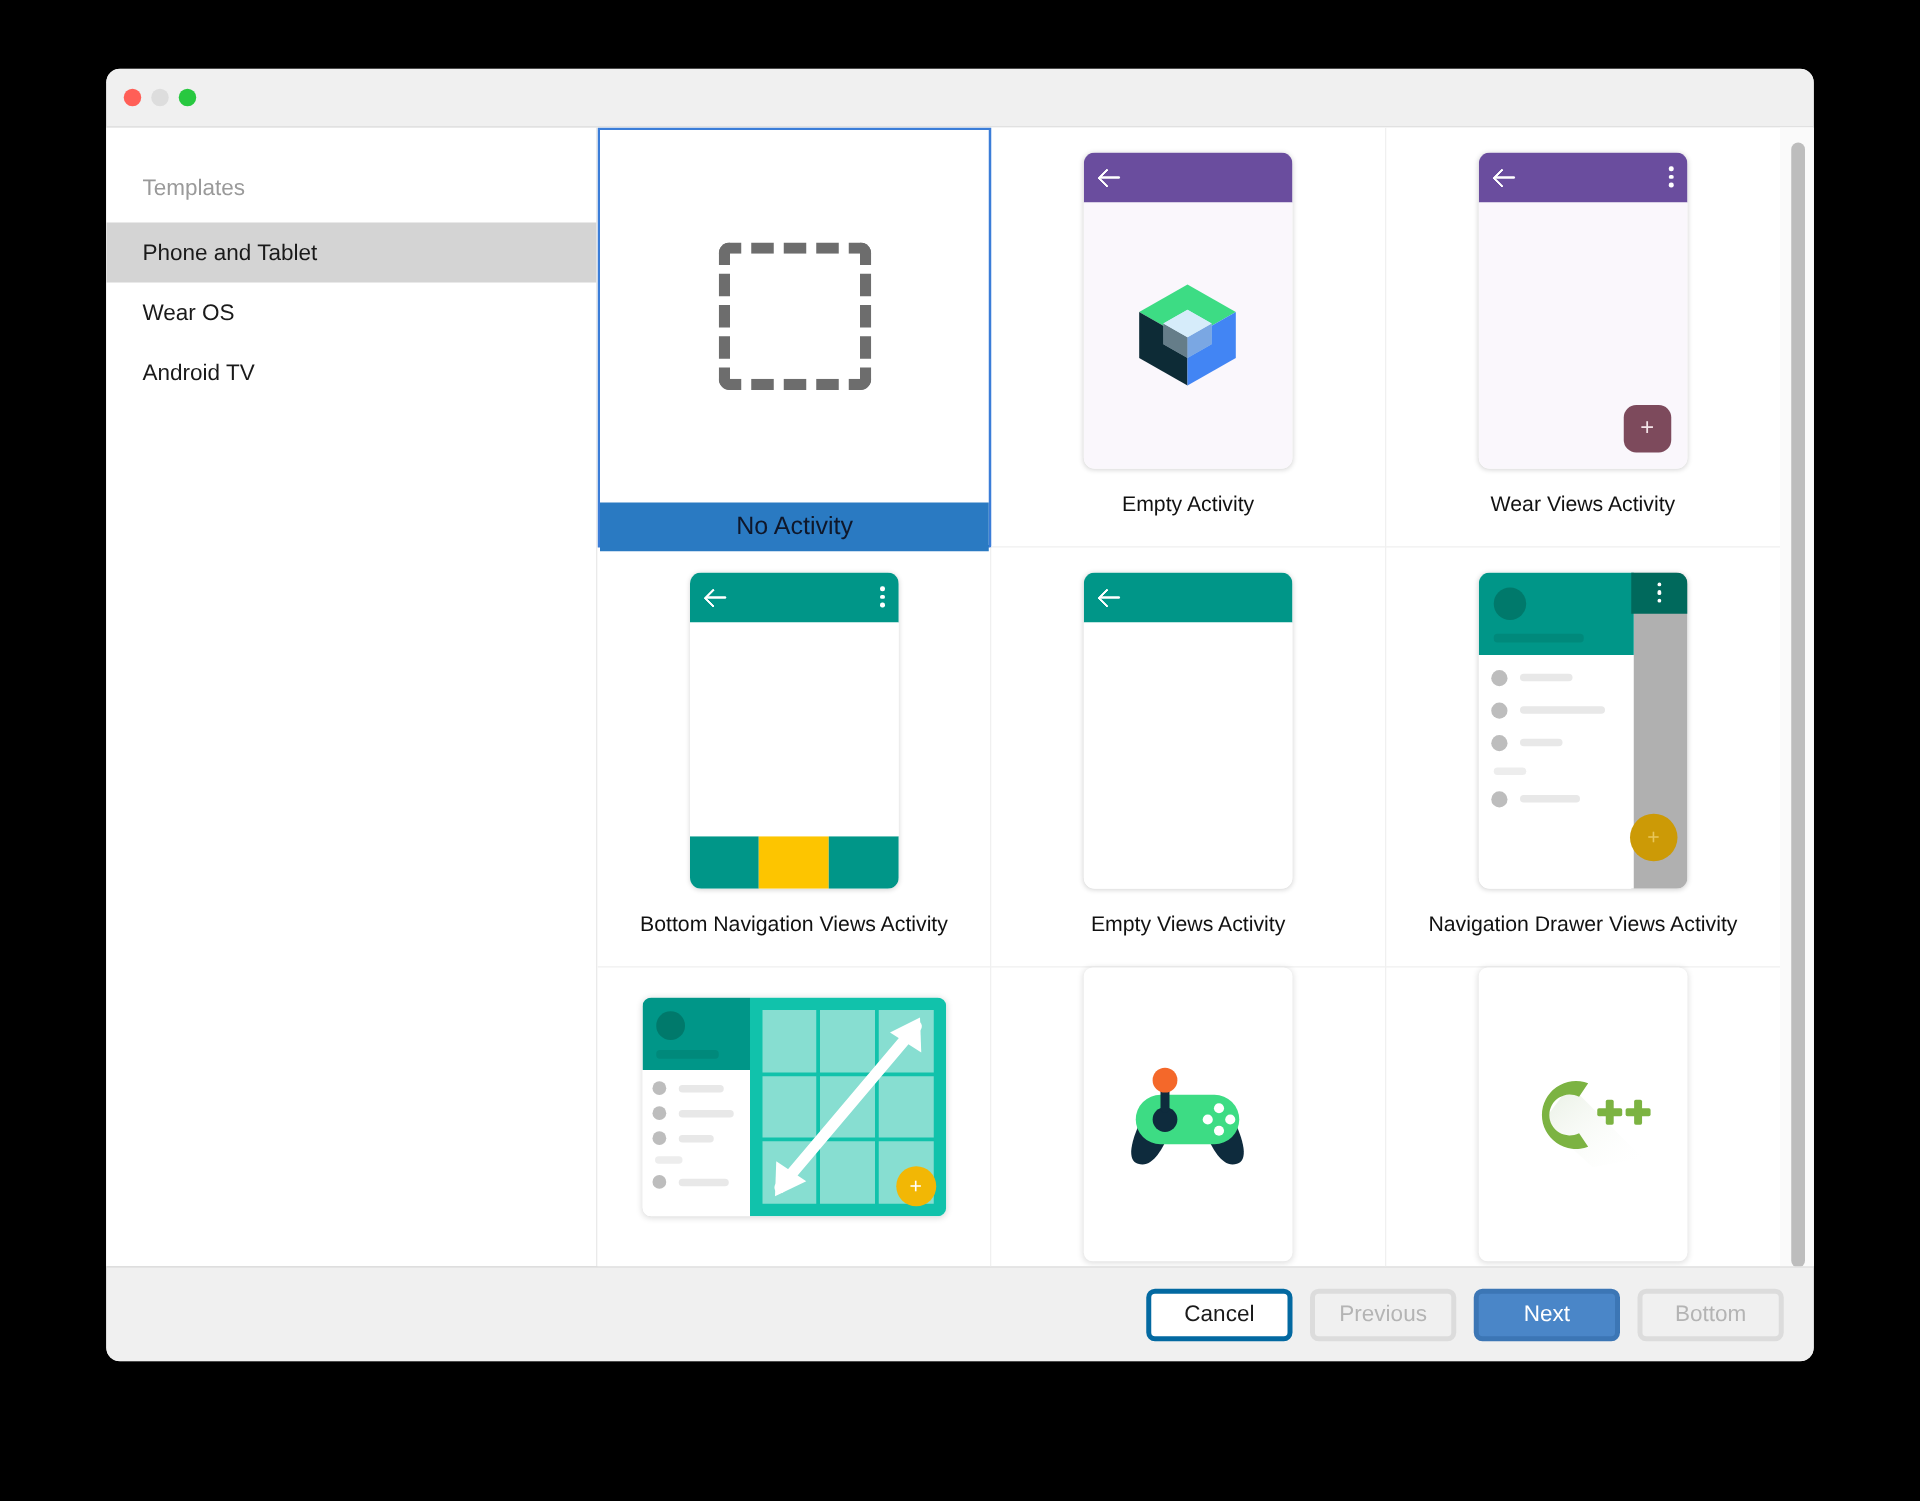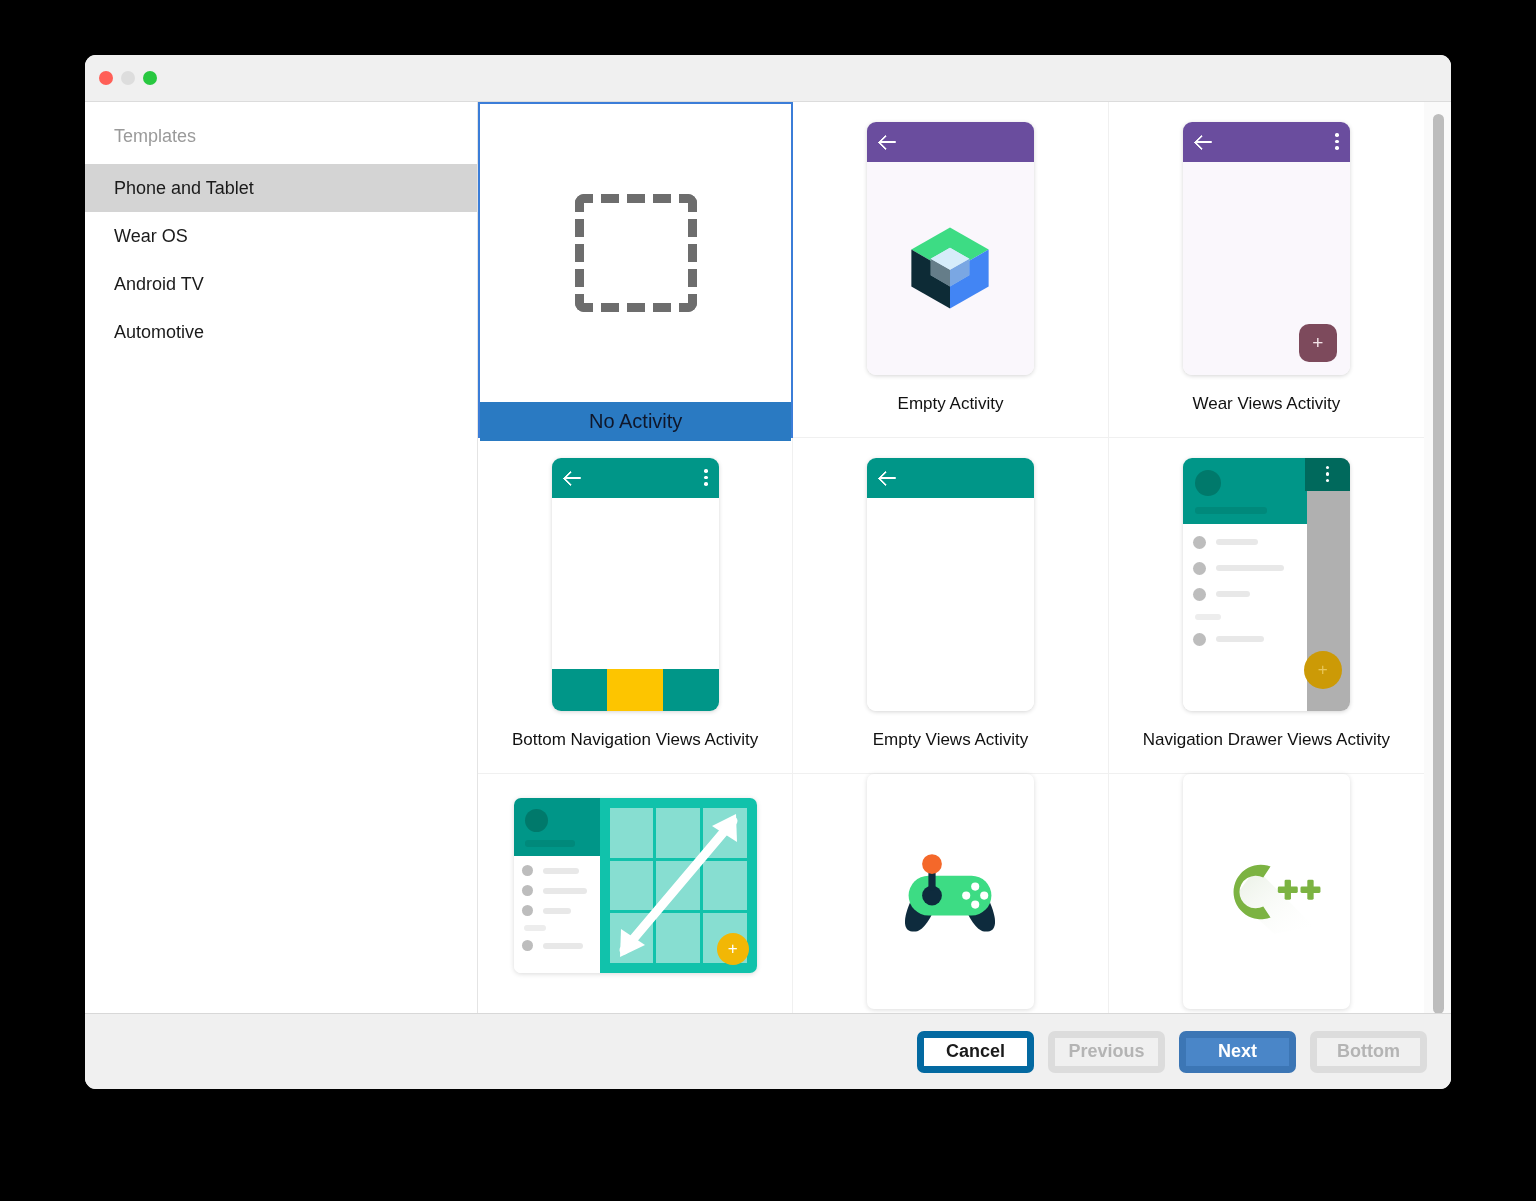--- a/index.html
+++ b/index.html
@@ -43,21 +43,21 @@
   }
 
   
   #body { flex: 1 1 auto; display: flex; min-height: 0; background: #fff; }
 
   
   #sidebar {
     width: 393px; flex: 0 0 393px;
     background: #ffffff;
     border-right: 1px solid #e4e4e4;
-    padding-top: 20px;
+    padding-top: 34px;
   }
   #sidebar-header {
     font-size: 18px; color: #9a9a9a;
     padding: 0 0 0 29px; height: 42px; line-height: 28px;
   }
   .side-item {
     height: 48px; line-height: 48px;
     padding-left: 29px;
     font-size: 18px; color: #1a1a1a;
   }
@@ -219,21 +219,21 @@
     flex: 0 0 76px; height: 76px;
     background: #f0f0f0;
     border-top: 1px solid #d8d8d8;
     display: flex; align-items: center; justify-content: flex-end;
     padding-right: 24px; gap: 14px;
   }
   .btn {
     min-width: 117px; height: 42px;
     border-radius: 7px; font-size: 18px;
     display: flex; align-items: center; justify-content: center;
-    border: 7px solid #0369a1; background: #ffffff; color: #1a1a1a; font-weight: bold;
+    border: 4px solid #0369a1; background: #ffffff; color: #1a1a1a;
   }
   .btn.disabled { background: #f0f0f0; color: #b4b4b4; border-color: #dcdcdc; }
   .btn.primary { background: #4a86c8; border-color: #3c76b5; color: #ffffff; }
 </style>
 </head>
 <body>
 
 <div id="window">
 
   <div id="titlebar">
@@ -249,23 +249,20 @@
     <div id="sidebar">
       <div id="sidebar-header">Templates</div>
       <div class="side-item selected">
         <span>Phone and Tablet</span>
       </div>
       <div class="side-item">
         <span>Wear OS</span>
       </div>
       <div class="side-item">
         <span>Android TV</span>
-      </div>
-      <div class="side-item">
-        <span>Automotive</span>
       </div>
     </div>
 
     <div id="grid-wrap">
       <div id="scroll-track"></div>
       <div id="scrollbar"></div>
 
       <div id="grid">
 
         <div class="cell selected">

